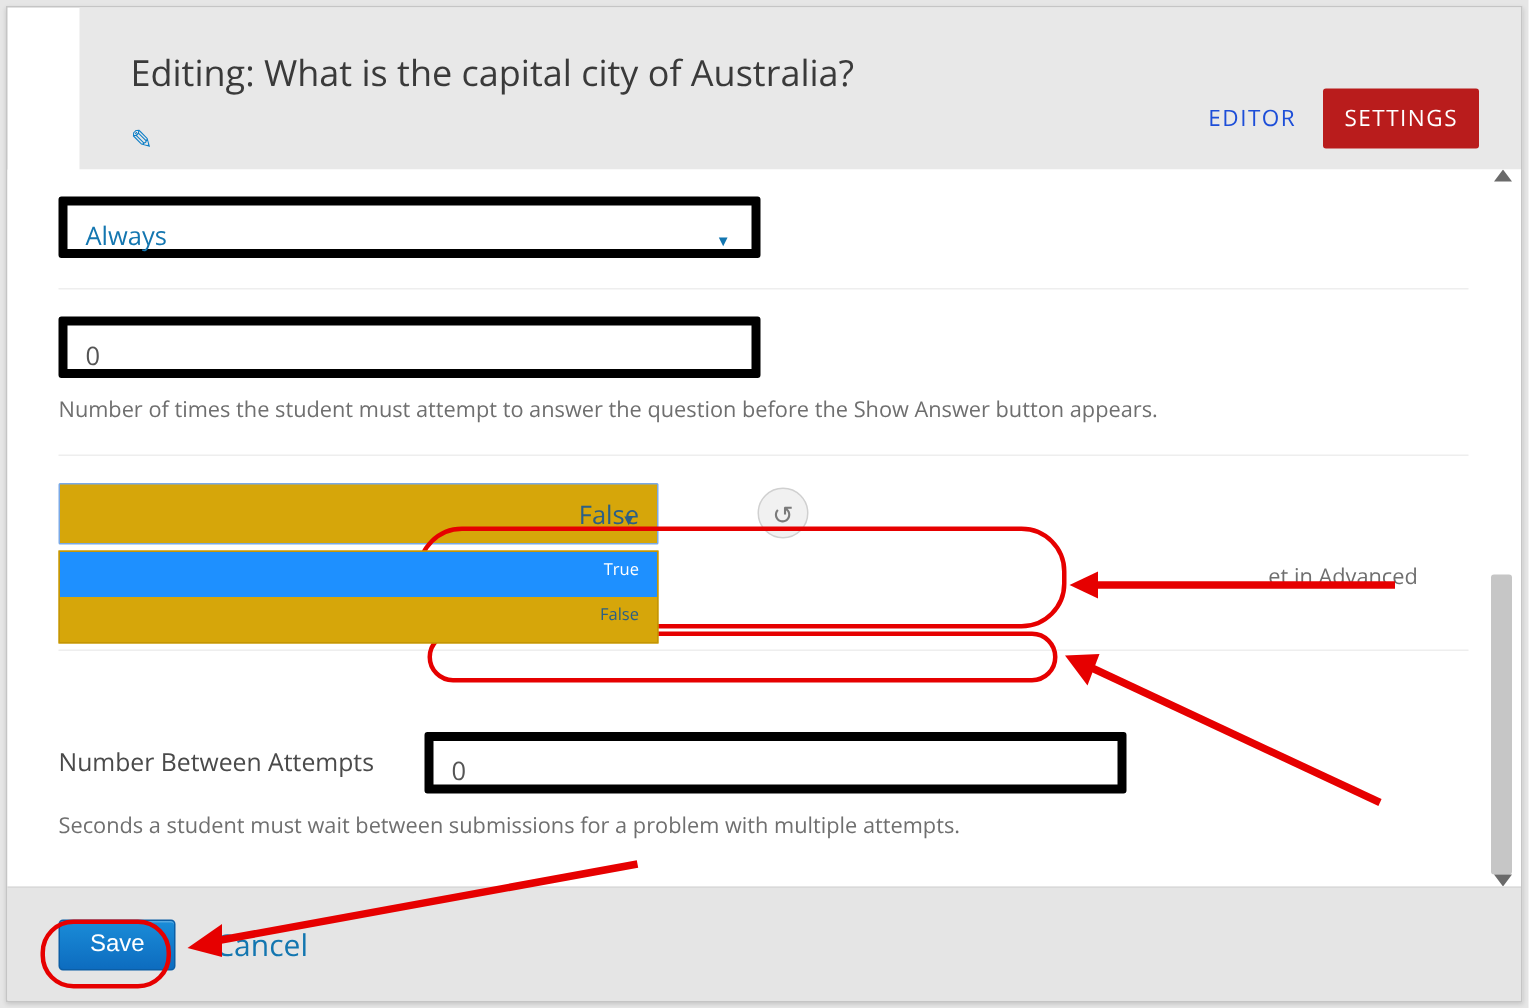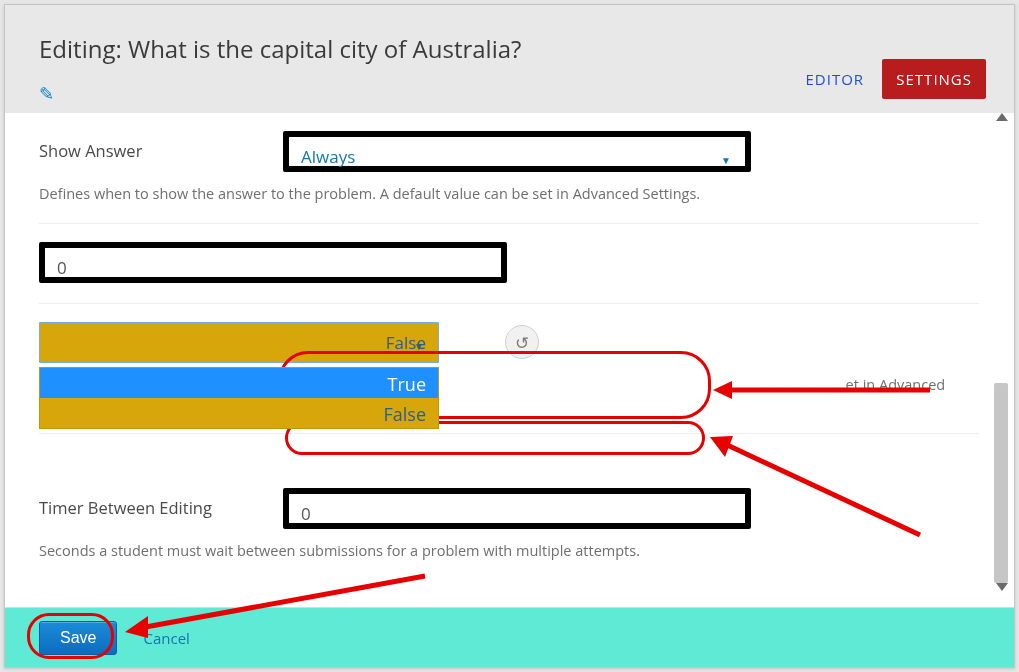--- a/index.html
+++ b/index.html
@@ -5,21 +5,21 @@
   * { box-sizing: border-box; }
   html, body { margin:0; padding:0; }
   body {
     font-family: "Segoe UI","Open Sans", Helvetica, Arial, sans-serif;
     background:#e6e6e6;
     width:1019px; height:672px; overflow:hidden;
     color:#444;
   }
   .modal {
     position:absolute; left:4px; top:4px; width:1011px; height:664px;
-    background:#fff; border:1px solid #c5c5c5; box-shadow:0 1px 3px rgba(0,0,0,.15);
+    background:#fff; border:1px solid #c5c5c5; box-shadow:0 1px 3px rgba(0,0,0,.15);padding-left:48px;
   }
   .modal-head {
     background:#e8e8e8; height:108px; padding:24px 34px 0 34px; position:relative;
   }
   .title { font-size:24px; font-weight:400; color:#3a3a3a; margin:3px 0 10px 0;}
   .pencil { color:#0f7fc7; font-size:18px; margin-top:6px; display:inline-block;}
   .tabs { position:absolute; right:28px; top:54px; }
   .tab { display:inline-block; font-size:15px; letter-spacing:1px; color:#1d4ed8; padding:10px 14px; border-radius:2px; cursor:pointer; font-weight:500;}
   .tab.active { background:#b91c1c; color:#fff; }
   .scroll-area {
@@ -51,80 +51,79 @@
   }
   .dd-head {
     height:41px; background:#d6a60a; border:1px solid #7aa9e6; color:#2b5f86; font-size:17px;
     padding:8px 12px; position:relative; border-radius:1px;
   }
   .dd-head .caret{position:absolute;right:14px;top:16px;font-size:10px;color:#2b5f86;}
   .dd-list{
     position:absolute; left:0; top:45px; width:400px; background:#d6a60a;
     border:1px solid #c49505; z-index:2;
   }
-  .dd-item { height:30px; padding:4px 12px; font-size:18px; color:#2b5f86; position:relative;}
+  .dd-item { height:30px; padding:4px 12px; font-size:11px; color:#2b5f86; position:relative;}
   .dd-item.sel { background:#1e90ff; color:#fff; }
   
   .annot { position:absolute; inset:0; pointer-events:none; }
   .red-ring { position:absolute; border:3px solid #e60000; border-radius:22px; }
   .ring-dd   { left:273px; top:346px; width:433px; height:68px; border-radius:30px;}
   .ring-true { left:280px; top:416px; width:420px; height:34px; border-radius:18px;}
   .ring-save { left:22px;  top:608px; width:87px;  height:46px; border-radius:22px;}
   .arrow { position:absolute; }
   .footer {
-    position:absolute; left:0; right:0; bottom:0; height:60px; background:#5eead4;
+    position:absolute; left:0; right:0; bottom:0; height:76px; background:#e5e5e5;
     border-top:1px solid #d9d9d9; display:flex; align-items:center; padding-left:34px;
   }
   .btn-save {
     background:linear-gradient(#1a8cd8,#0d6cbf); color:#fff; border:1px solid #0b5ea6;
     border-radius:3px; height:34px; padding:0 20px; font-size:16px; font-weight:500; cursor:pointer;
     box-shadow:inset 0 1px 0 rgba(255,255,255,.25);
   }
-  .btn-cancel { margin-left:26px; color:#1376b0; font-size:15px; cursor:pointer;}
+  .btn-cancel { margin-left:26px; color:#1376b0; font-size:20px; cursor:pointer;}
 </style>
 </head>
 <body>
 
 <div class="modal">
 
   <div class="modal-head">
     <div class="title">Editing: What is the capital city of Australia?</div>
     <span class="pencil">✎</span>
     <div class="tabs">
       <span class="tab">EDITOR</span>
       <span class="tab active">SETTINGS</span>
     </div>
   </div>
 
   <div class="scroll-area">
 
     <div class="row">
       <div class="row-top">
-        <div class="label">Show Answer</div>
         <div class="control">
           <div class="select-box">
             <span>Always</span>
             <span class="caret">▼</span>
           </div>
         </div>
         <div class="reset-btn">
           <span>↺</span>
         </div>
       </div>
-      <div class="hint">Defines when to show the answer to the problem. A default value can be set in Advanced Settings.</div>
     </div>
 
     <div class="row">
       <div class="row-top">
         <div class="control">
           <div class="text-input">
             <span>0</span>
           </div>
         </div>
       </div>
+      <div class="hint">Number of times the student must attempt to answer the question before the Show Answer button appears.</div>
     </div>
 
     <div class="row">
       <div class="row-top">
         <div class="control dropdown-open">
           <div class="dd-head">
             <span>False</span>
             <span class="caret">▼</span>
           </div>
           <div class="dd-list">
@@ -138,21 +137,21 @@
       </div>
       <div class="hint">
         <span>Determines whether a 'Reset' button is</span>
         <span style="visibility:hidden">xxxxxxxxxxxxxxxxxxxxxxxxxxxxxxxxxxxxxxxxxxxxxxxxxxxxxxxxxxxxxxxxxxxxxxxxxxxx</span>
         <span style="margin-left:-40px">et in Advanced Settings.</span>
       </div>
     </div>
 
     <div class="row last" style="margin-top:36px">
       <div class="row-top">
-        <div class="label">Timer Between Editing</div>
+        <div class="label">Number Between Attempts</div>
         <div class="control">
           <div class="text-input">
             <span>0</span>
           </div>
         </div>
       </div>
       <div class="hint">Seconds a student must wait between submissions for a problem with multiple attempts.</div>
     </div>
 
     <div class="fake-scroll">

